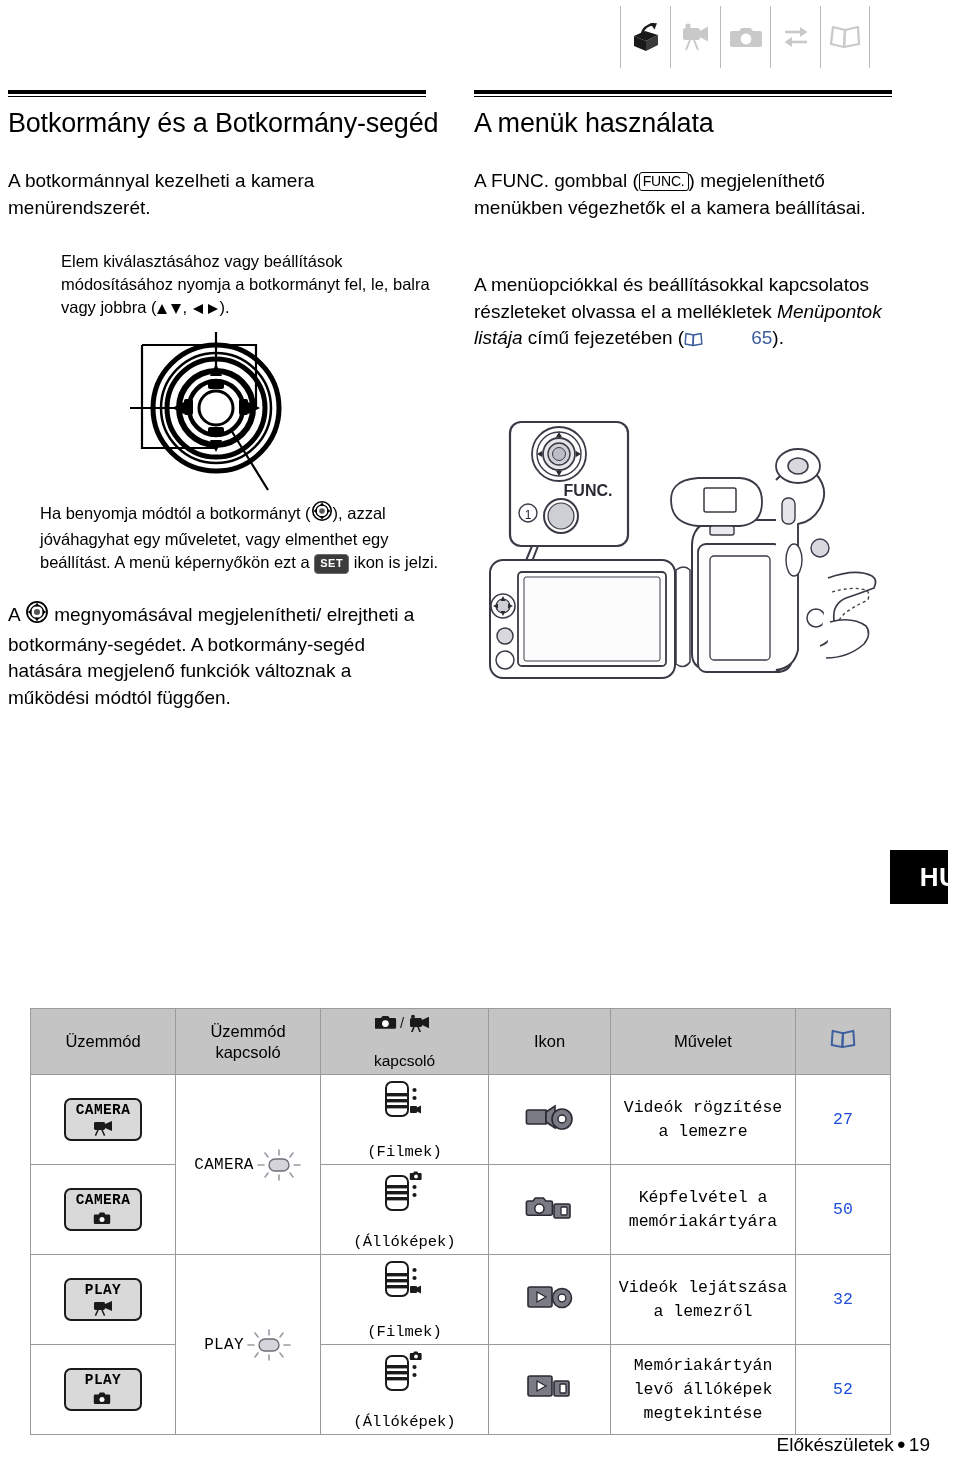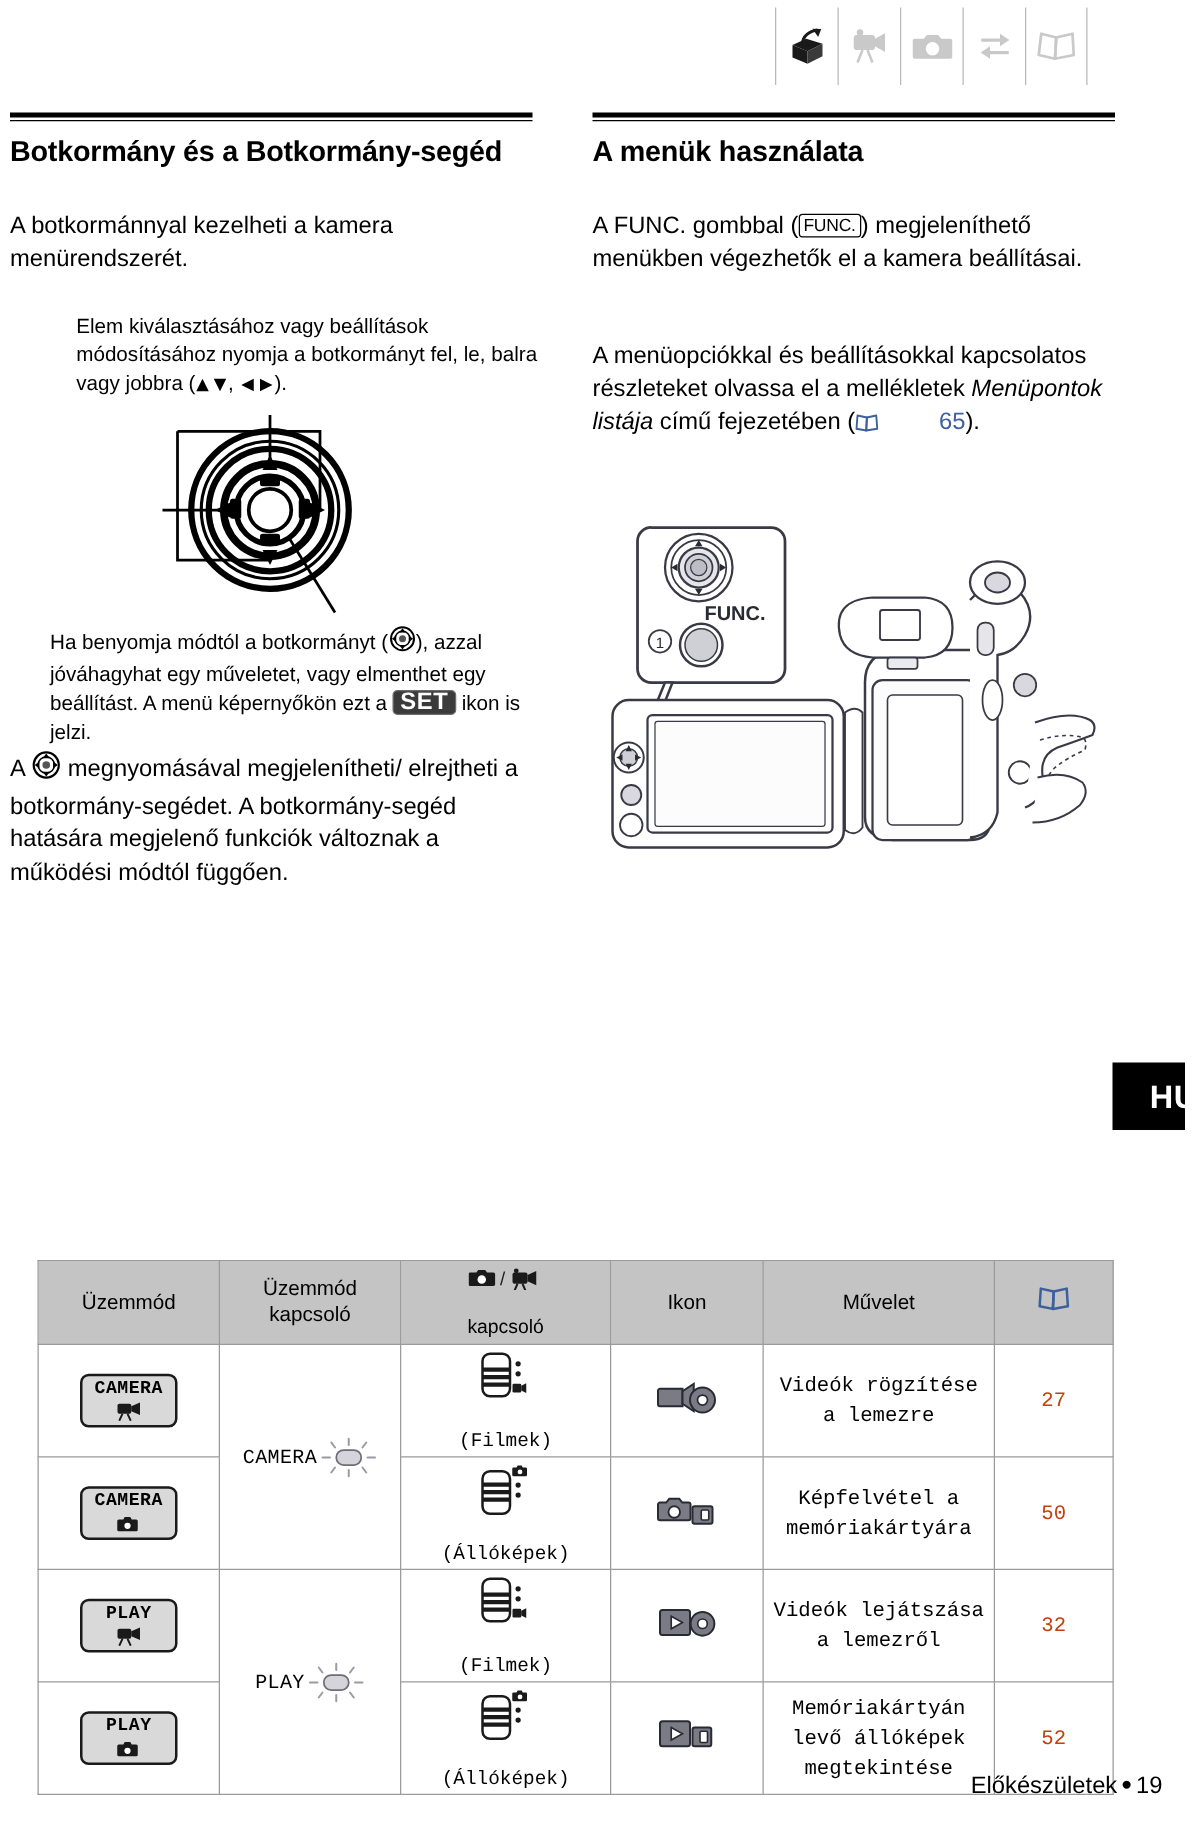--- a/index.html
+++ b/index.html
@@ -28,21 +28,21 @@
 
   
   .rule {
     position: absolute;
     border-top: 4px solid #000;
     border-bottom: 1.5px solid #000;
     height: 7px;
   }
   .heading {
     position: absolute;
-    font-size: 23px; font-weight: bold;
+    font-size: 27px; font-weight: normal;
     letter-spacing: -0.2px;
     white-space: nowrap;
   }
 
   
   .body-txt {
     position: absolute;
     font-size: 19px; line-height: 26.5px;
   }
   .body-txt.small { font-size: 16.5px; line-height: 23px; }
@@ -58,21 +58,21 @@
     padding: 0px 3px 1px 3px;
     line-height: 16px;
     vertical-align: 1px;
     letter-spacing: -0.2px;
   }
   
   .setbadge {
     display: inline-block;
     background: #3b3b3b;
     color: #fff;
-    font-size: 19px; font-weight: bold;
+    font-size: 11px; font-weight: bold;
     letter-spacing: 0.5px;
     padding: 1px 5px 2px 5px;
     border-radius: 4px;
     line-height: 15px;
     vertical-align: 1px;
     border: 1px solid #6b6b6b;
   }
   .inline-ico { display: inline-block; vertical-align: -3px; }
 
   
@@ -105,21 +105,21 @@
     height: 62px;
     line-height: 21px;
   }
   table.modes td { height: 78px; font-family: Liberation Mono, monospace; }
   td.action {
     text-align: left;
     padding-left: 10px;
     line-height: 24px;
     font-size: 16.5px;
   }
-  td.pageno { color: #c2410c; font-size: 18px; }
+  td.pageno { color: #1d4ed8; font-size: 18px; }
   .sw-label { font-size: 15.5px; display:block; margin-top: 16px; }
 
   
   .chip {
     display: inline-block;
     border: 2.2px solid #1a1a1a;
     border-radius: 7px;
     background: #d9d9d9;
     padding: 2px 7px 3px 7px;
     min-width: 78px;
@@ -134,20 +134,21 @@
 
   
   .dial { display: flex; align-items: center; justify-content: center; gap: 2px; }
   .dial .dlabel { font-size: 16px; letter-spacing: 0.3px; }
 
   
   .footer {
     position: absolute;
     font-size: 19px;
     white-space: nowrap;
+    margin-top: 16px;
   }
   .footer .dot { font-size: 15px; vertical-align: 2px; padding: 0 3px; }
 
   .illus { position: absolute; }
 </style>
 </head>
 <body>
 
 <div class="page">
 

